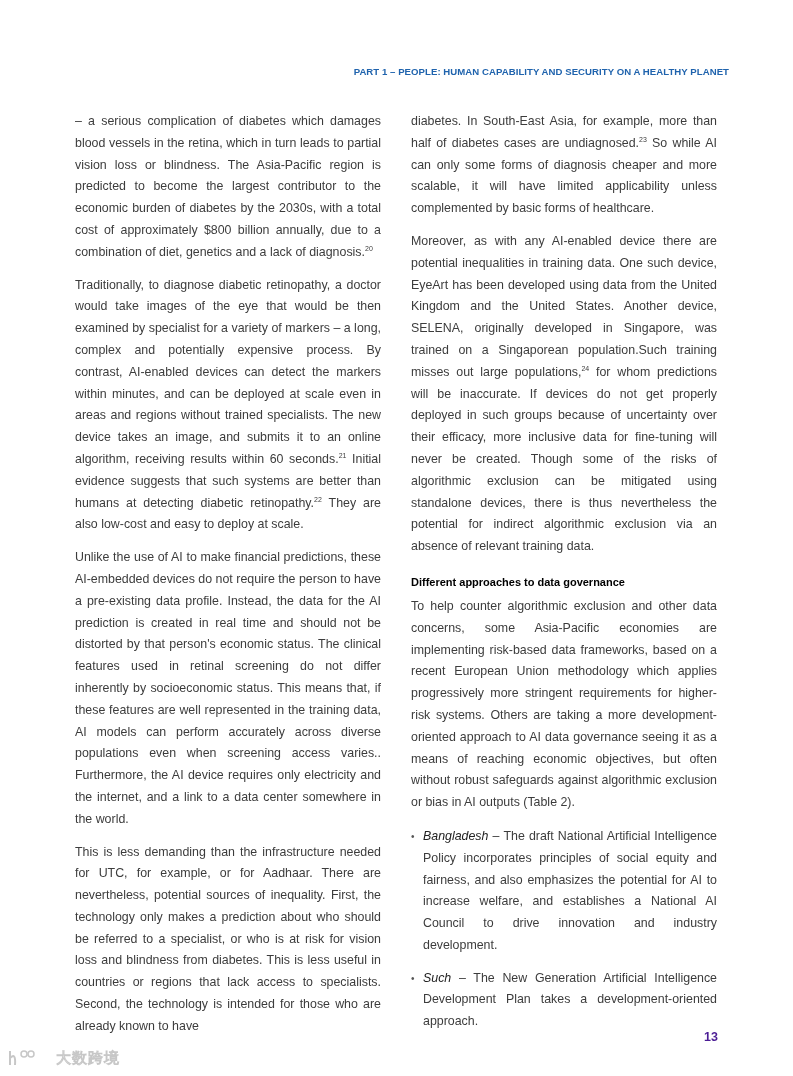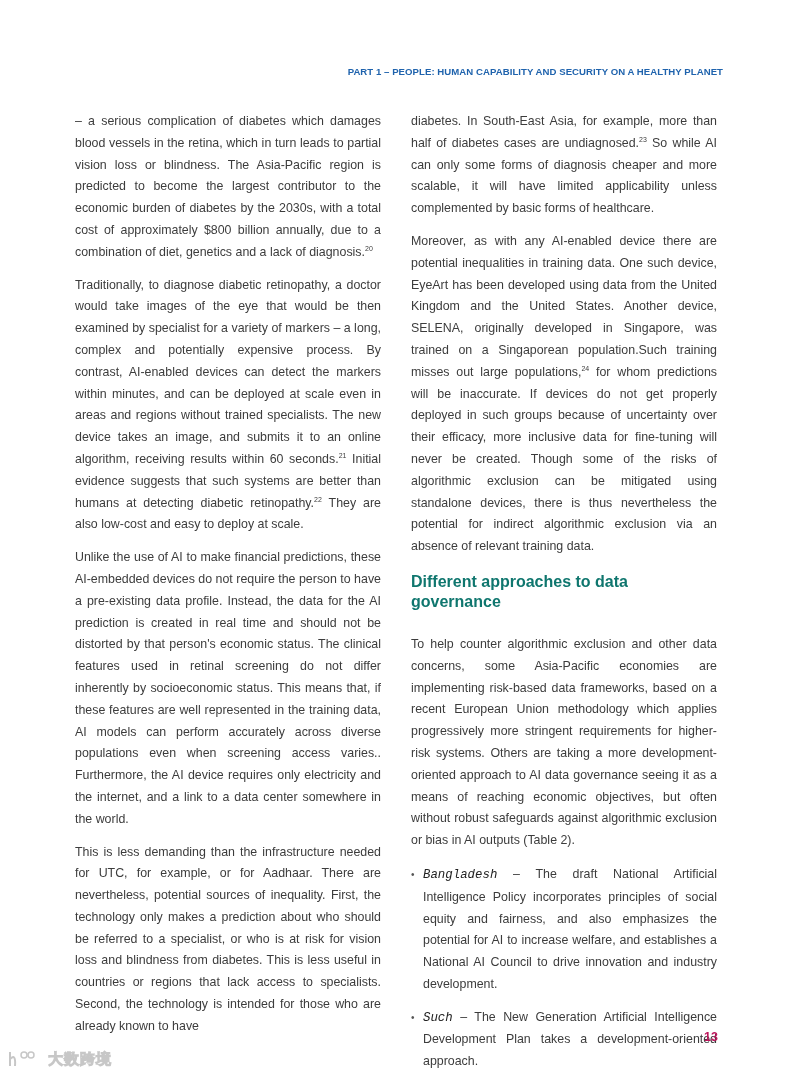--- a/index.html
+++ b/index.html
@@ -1,56 +1,56 @@
 <!DOCTYPE html>
 <html><head>
 <meta charset="utf-8">
 <style>
   * { box-sizing: border-box; margin: 0; padding: 0; }
   html, body { width: 793px; height: 1076px; background: #ffffff; overflow: hidden; }
   body { position: relative; font-family: "Liberation Sans", "DejaVu Sans", sans-serif; color: #3a3a3a; }
 
   .running-header {
-    position: absolute; top: 66px; right: 70px;
+    position: absolute; top: 66px; right: 64px;
     font-family: "Liberation Sans", sans-serif;
     font-weight: bold; font-size: 9.6px; letter-spacing: 0.05px;
     color: #1f63ad; text-transform: uppercase; white-space: nowrap;
   }
 
   .col {
     position: absolute; top: 111px;
     font-size: 12.4px; line-height: 21.8px; color: #3c3c3c;
     text-align: justify;
   }
   .col-left { left: 75px; width: 306px; }
   .col-right { left: 411px; width: 306px; }
 
   .col p { margin-bottom: 11px; }
   sup { font-size: 7px; line-height: 0; vertical-align: 5px; }
 
   .section-heading {
-    font-size: 16px; font-weight: bold; color: #0f766e;
-    line-height: 20px; margin-top: 14px; margin-bottom: 22px; text-align: left;
+    font-size: 11px; font-weight: bold; color: #000000;
+    line-height: 20px; margin-top: 14px; margin-bottom: 4px; text-align: left;
   }
 
   ul.bullets { list-style: none; margin-top: 12px; }
   ul.bullets li { position: relative; padding-left: 12px; margin-bottom: 11px; }
   ul.bullets li .bullet-dot {
     position: absolute; left: 0; top: 0; font-size: 10px; color: #555;
   }
-  ul.bullets li em { font-style: italic; color: #222; font-family: Liberation Mono, monospace; }
+  ul.bullets li em { font-style: italic; color: #222; }
 
   .page-number {
     position: absolute; top: 1030px; right: 75px;
-    font-weight: bold; font-size: 12.5px; color: #be185d;
+    font-weight: bold; font-size: 12.5px; color: #4c1d95;
   }
 
   .watermark {
     position: absolute; left: 6px; top: 1047px; height: 22px;
-    display: flex; align-items: flex-end; gap: 12px; opacity: 0.55; font-weight: bold;
+    display: flex; align-items: center; gap: 20px; opacity: 0.55;
   }
   .watermark .wm-logo { width: 30px; height: 20px; }
   .watermark .wm-text {
     font-family: "DejaVu Sans", sans-serif; font-size: 15px; color: #ffffff;
     -webkit-text-stroke: 1px #9a9a9a; letter-spacing: 1px;
   }
 </style>
 </head>
 <body>
 

